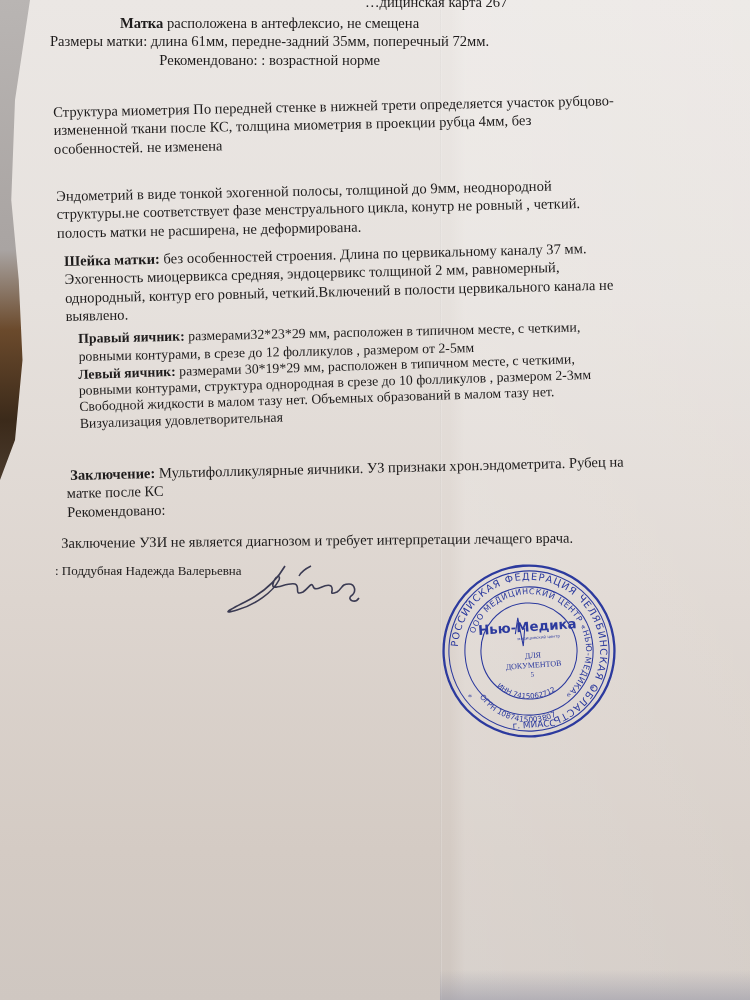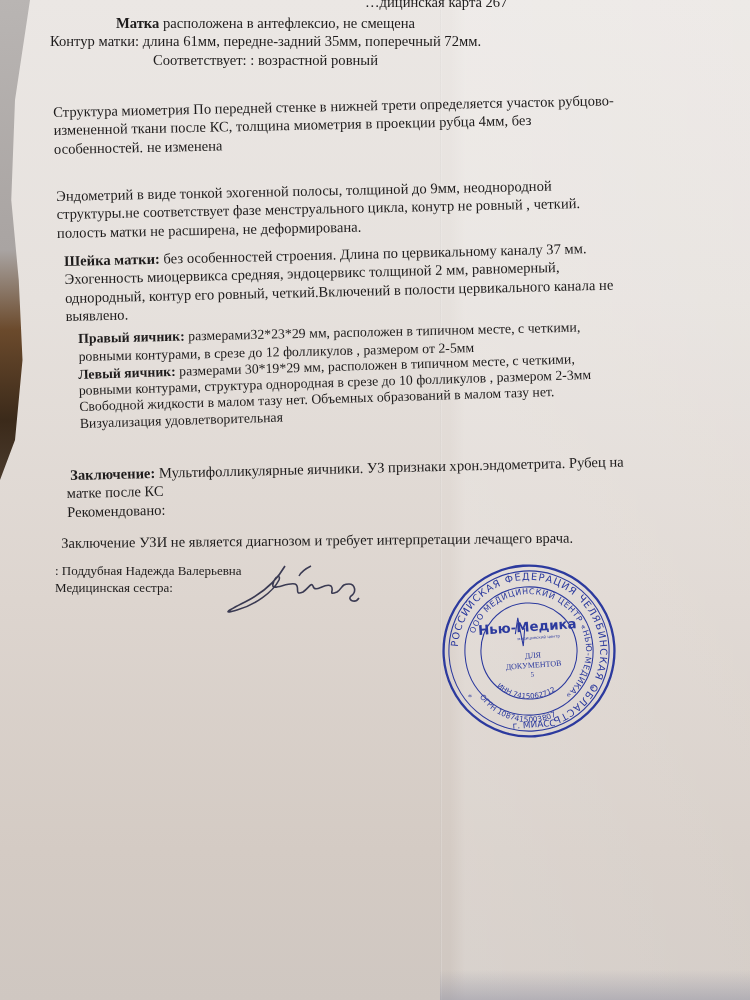--- a/index.html
+++ b/index.html
@@ -44,22 +44,22 @@
 <div class="backdrop"></div>
 <div class="paper">
   <div class="fold" style="left:440px"></div>
 </div>
 <div class="shade-bottom"></div>
 
 <div class="card-num">…дицинская карта  267</div>
 
 <div class="text-block" style="left:50px; top:14px;text-align:center;">
   <span class="line"><span class="b">Матка</span><span> расположена в антефлексио, не смещена</span></span>
-  <span class="line">Контур матки: длина 61мм, передне-задний 35мм, поперечный 72мм.</span>
-  <span class="line">Соответствует:   : возрастной ровный</span>
+  <span class="line">Размеры матки: длина 61мм, передне-задний 35мм, поперечный 72мм.</span>
+  <span class="line">Рекомендовано:   : возрастной норме</span>
 </div>
 
 <div class="text-block" style="left:53px; top:103px; transform:rotate(-1.2deg); transform-origin:left top;">
   <span class="line">Структура миометрия  По передней стенке в нижней трети определяется участок рубцово-</span>
   <span class="line">измененной ткани  после КС, толщина миометрия в проекции рубца 4мм, без</span>
   <span class="line">особенностей.  не изменена</span>
 </div>
 
 <div class="text-block" style="left:56px; top:187px; transform:rotate(-1.2deg); transform-origin:left top;">
   <span class="line">Эндометрий в виде тонкой эхогенной полосы, толщиной  до 9мм, неоднородной</span>
@@ -89,21 +89,20 @@
 <div class="text-block" style="left:70px; top:466px; transform:rotate(-1.4deg); transform-origin:left top;">
   <span class="line"><span class="b">Заключение:</span><span> Мультифолликулярные яичники. УЗ признаки хрон.эндометрита. Рубец на</span></span>
   <span class="line" style="margin-left:-4px">матке после КС</span>
   <span class="line" style="margin-left:-4px">Рекомендовано:</span>
 </div>
 
 <div class="text-block" style="left:61px; top:534px; transform:rotate(-0.6deg); transform-origin:left top;">Заключение УЗИ не является диагнозом и требует интерпретации лечащего врача.</div>
 
 <div class="text-block" style="left:55px; top:562px; font-size:13px; line-height:17px;">
   <span class="line"> :  Поддубная Надежда Валерьевна</span>
-  <span class="line">Медицинская сестра:</span>
 </div>
 
 <svg class="signature" viewBox="0 0 170 60">
   <path d="M70 4 C62 18,50 30,30 40 C10 50,8 52,22 48 C40 43,58 30,64 18 C66 12,60 14,58 22 C56 30,72 20,80 22 C86 24,78 34,88 30 C94 26,96 20,98 24 C100 32,110 20,116 24 C120 28,112 34,122 30 C128 26,126 22,134 22 C140 22,142 30,136 34 C132 38,140 42,144 36" fill="none" stroke="#3a3a52" stroke-width="1.6"></path>
   <path d="M84 14 C86 10, 92 6, 96 4" fill="none" stroke="#3a3a52" stroke-width="1.4"></path>
 </svg>
 
 <svg class="stamp" viewBox="0 0 200 200">
   <defs>
     <path id="outerArc" d="M100,100 m-80,0 a80,80 0 1,1 160,0 a80,80 0 1,1 -160,0"></path>

